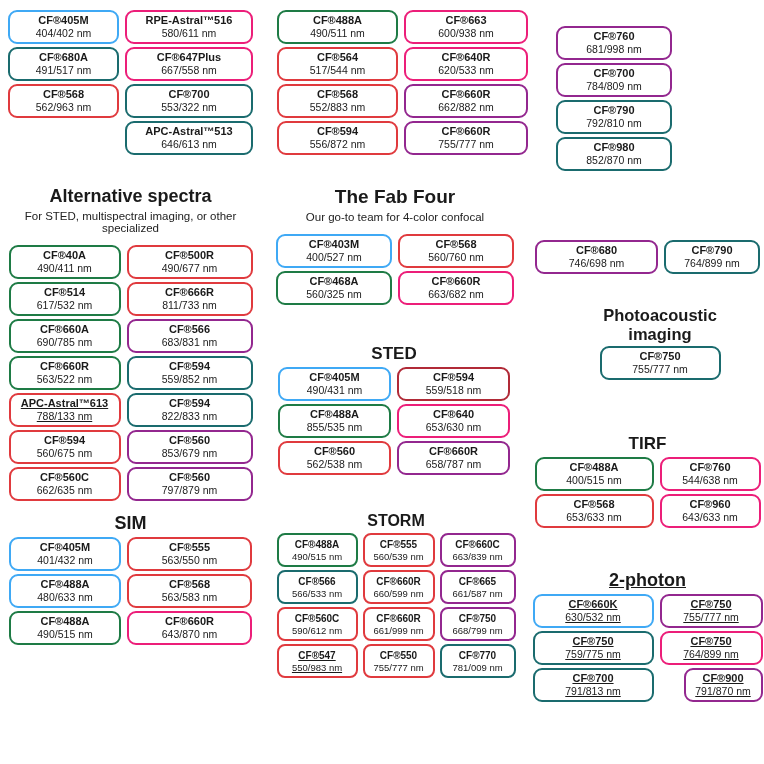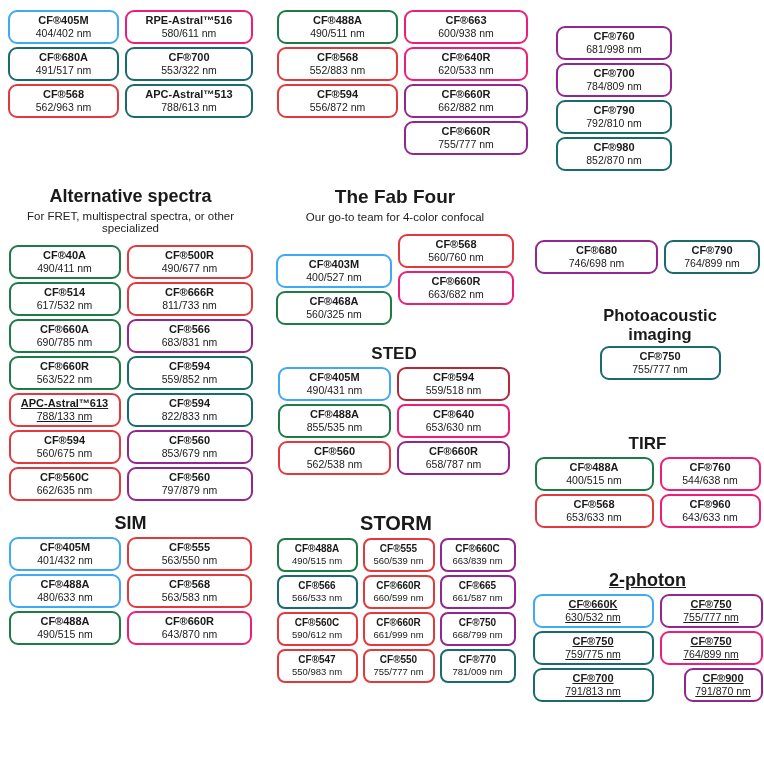--- a/index.html
+++ b/index.html
@@ -55,21 +55,21 @@
   #g-tirf{left:532px;top:434px;width:231px;}
   #g-tirf .col:nth-child(1){width:119px}
   #g-tirf .col:nth-child(2){width:101px}
 
   #g-sim{left:8px;top:513px;width:245px;}
   #g-sim .section-title{font-size:18px}
   #g-sim .col:nth-child(1){width:112px}
   #g-sim .col:nth-child(2){width:125px}
 
   #g-storm{left:276px;top:512px;width:240px;}
-  #g-storm .section-title{font-size:20px}
+  #g-storm .section-title{font-size:16px}
   #g-storm .cols{gap:5px}
   #g-storm .col:nth-child(1){width:81px}
   #g-storm .col:nth-child(2){width:72px}
   #g-storm .col:nth-child(3){width:76px}
   #g-storm .pill{border-radius:8px;}
   #g-storm .pill-name{font-size:10px}
   #g-storm .pill-value{font-size:9.5px}
 
   #g-2p{left:532px;top:570px;width:231px;text-decoration:underline;}
   #g-2p .section-title{font-size:18px}
@@ -93,38 +93,46 @@
         <div class="pill" style="border-color: rgb(224, 58, 62);">
           <div class="pill-name">CF®568</div>
           <div class="pill-value">562/963 nm</div>
         </div>
       </div>
       <div class="col">
         <div class="pill" style="border-color: rgb(236, 30, 121);">
           <div class="pill-name">RPE-Astral™516</div>
           <div class="pill-value">580/611 nm</div>
         </div>
+        <div class="pill" style="border-color: rgb(236, 30, 121);">
+          <div class="pill-name">CF®647Plus</div>
+          <div class="pill-value">667/558 nm</div>
+        </div>
         <div class="pill" style="border-color: rgb(26, 107, 110);">
           <div class="pill-name">CF®700</div>
           <div class="pill-value">553/322 nm</div>
         </div>
         <div class="pill" style="border-color: rgb(26, 107, 110);">
           <div class="pill-name">APC-Astral™513</div>
-          <div class="pill-value">788/613 nm</div>
+          <div class="pill-value">646/613 nm</div>
         </div>
       </div>
     </div>
 </div>
 
 <div class="group" id="g-top-mid">
   <div class="cols">
       <div class="col">
         <div class="pill" style="border-color: rgb(30, 123, 69);">
           <div class="pill-name">CF®488A</div>
           <div class="pill-value">490/511 nm</div>
+        </div>
+        <div class="pill" style="border-color: rgb(224, 58, 62);">
+          <div class="pill-name">CF®564</div>
+          <div class="pill-value">517/544 nm</div>
         </div>
         <div class="pill" style="border-color: rgb(224, 58, 62);">
           <div class="pill-name">CF®568</div>
           <div class="pill-value">552/883 nm</div>
         </div>
         <div class="pill" style="border-color: rgb(224, 58, 62);">
           <div class="pill-name">CF®594</div>
           <div class="pill-value">556/872 nm</div>
         </div>
       </div>
@@ -167,21 +175,21 @@
         <div class="pill" style="border-color: rgb(26, 107, 110);">
           <div class="pill-name">CF®980</div>
           <div class="pill-value">852/870 nm</div>
         </div>
       </div>
     </div>
 </div>
 
 <div class="group" id="g-alt">
   <div class="section-title">Alternative spectra</div>
-  <div class="section-sub">For FRET, multispectral spectra, or other specialized</div>
+  <div class="section-sub">For STED, multispectral imaging, or other specialized</div>
   <div class="cols">
       <div class="col">
         <div class="pill" style="border-color: rgb(30, 123, 69);">
           <div class="pill-name">CF®40A</div>
           <div class="pill-value">490/411 nm</div>
         </div>
         <div class="pill" style="border-color: rgb(30, 123, 69);">
           <div class="pill-name">CF®514</div>
           <div class="pill-value">617/532 nm</div>
         </div>
@@ -237,21 +245,21 @@
         </div>
       </div>
     </div>
 </div>
 
 <div class="group" id="g-fab">
   <div class="section-title">The Fab Four</div>
   <div class="section-sub">Our go-to team for 4-color confocal</div>
   <div class="cols">
       <div class="col">
-        <div class="pill" style="border-color: rgb(63, 169, 245); margin-top: 20px;">
+        <div class="pill" style="border-color: rgb(63, 169, 245);">
           <div class="pill-name">CF®403M</div>
           <div class="pill-value">400/527 nm</div>
         </div>
         <div class="pill" style="border-color: rgb(30, 123, 69); align-items: center;">
           <div class="pill-name">CF®468A</div>
           <div class="pill-value">560/325 nm</div>
         </div>
       </div>
       <div class="col">
         <div class="pill" style="border-color: rgb(224, 58, 62);">
@@ -310,21 +318,21 @@
         <div class="pill" style="border-color: rgb(224, 58, 62);">
           <div class="pill-name">CF®560</div>
           <div class="pill-value">562/538 nm</div>
         </div>
       </div>
       <div class="col">
         <div class="pill" style="border-color: rgb(177, 42, 55);">
           <div class="pill-name">CF®594</div>
           <div class="pill-value">559/518 nm</div>
         </div>
-        <div class="pill" style="border-color: rgb(236, 30, 121); border-radius: 8px;">
+        <div class="pill" style="border-color: rgb(236, 30, 121);">
           <div class="pill-name">CF®640</div>
           <div class="pill-value">653/630 nm</div>
         </div>
         <div class="pill" style="border-color: rgb(147, 39, 143);">
           <div class="pill-name">CF®660R</div>
           <div class="pill-value">658/787 nm</div>
         </div>
       </div>
     </div>
 </div>
@@ -398,21 +406,21 @@
           <div class="pill-value">490/515 nm</div>
         </div>
         <div class="pill" style="border-color: rgb(26, 107, 110);">
           <div class="pill-name">CF®566</div>
           <div class="pill-value">566/533 nm</div>
         </div>
         <div class="pill" style="border-color: rgb(224, 58, 62);">
           <div class="pill-name">CF®560C</div>
           <div class="pill-value">590/612 nm</div>
         </div>
-        <div class="pill" style="border-color: rgb(224, 58, 62);">
+        <div class="pill" style="border-color: rgb(224, 58, 62); text-decoration: underline;">
           <div class="pill-name">CF®547</div>
           <div class="pill-value">550/983 nm</div>
         </div>
       </div>
       <div class="col">
         <div class="pill" style="border-color: rgb(224, 58, 62);">
           <div class="pill-name">CF®555</div>
           <div class="pill-value">560/539 nm</div>
         </div>
         <div class="pill" style="border-color: rgb(224, 58, 62);">

